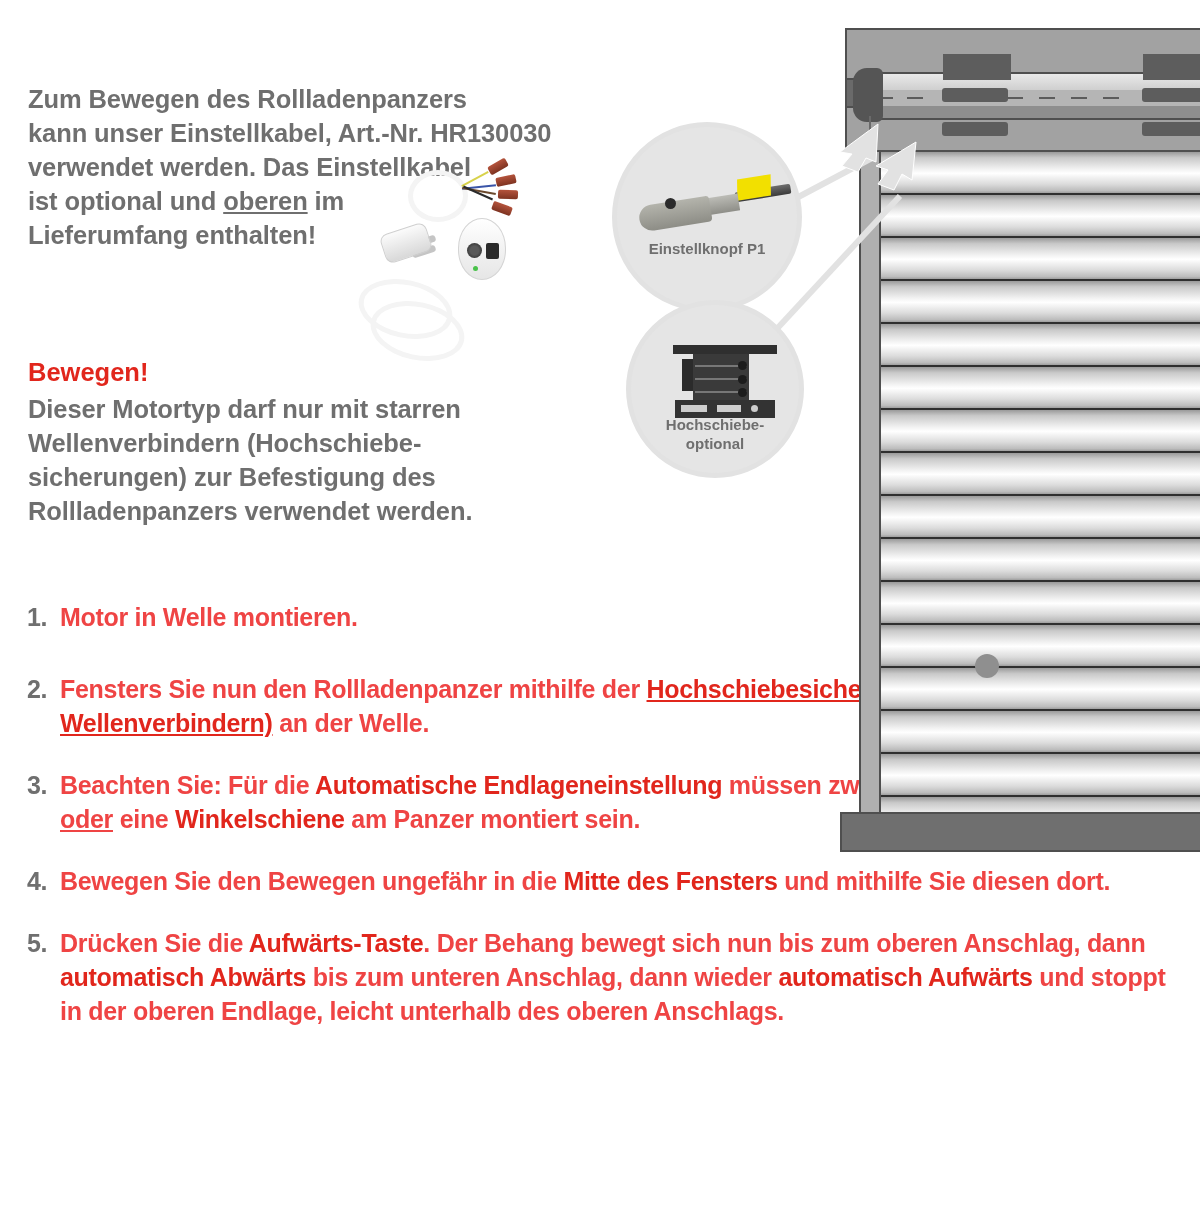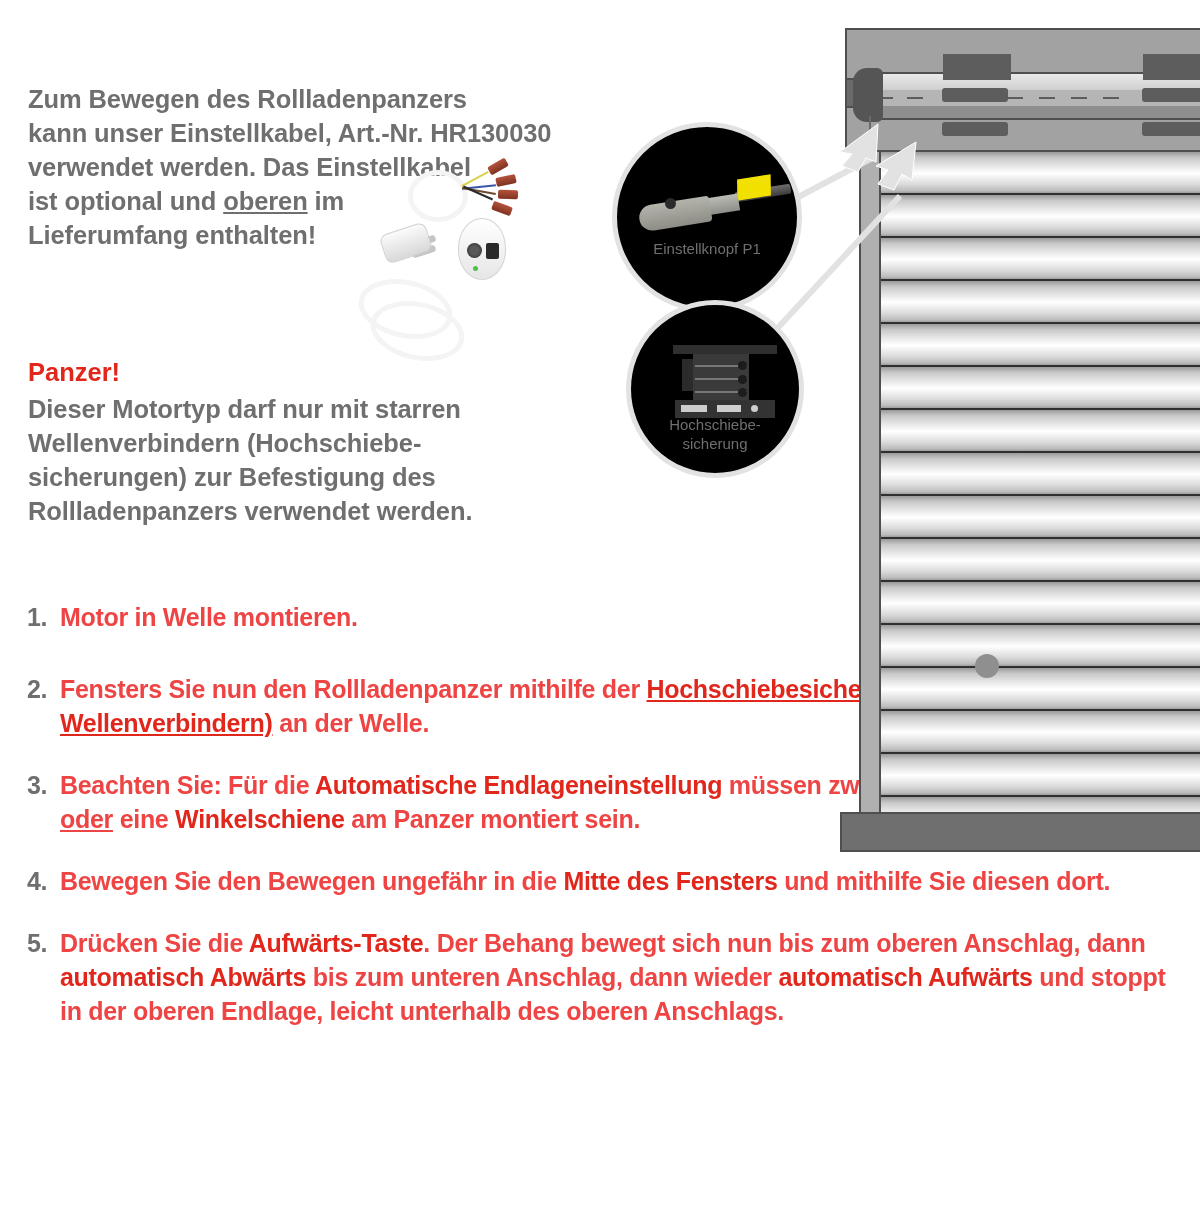--- a/index.html
+++ b/index.html
@@ -179,21 +179,22 @@
     background: #6f6f6f;
     border: 2px solid #4f4f4f;
     border-right: none;
   }
 
   
   .callout {
     position: absolute;
     border-radius: 50%;
     border: 5px solid #e2e2e2;
-    background: #000000;
+    background: #e5e5e5;
+    font-weight: bold;
   }
   #callout-p1  { left: 12px;  top: 122px; width: 190px; height: 190px; }
   #callout-hss { left: 26px;  top: 300px; width: 178px; height: 178px; }
   .callout-label {
     position: absolute;
     width: 100%;
     text-align: center;
     font-size: 15px;
     color: #6f6f6f;
     line-height: 19px;
@@ -334,21 +335,21 @@
 <div id="page">
 
   <div id="intro-para" class="intro-block">
     <span>Zum Bewegen des Rollladenpanzers
 kann unser Einstellkabel, Art.-Nr. HR130030
 verwendet werden. Das Einstellkabel
 ist optional und </span><span class="u">oberen</span><span> im
 Lieferumfang enthalten!</span>
   </div>
 
-  <div id="wichtig-heading">Panzer!</div>
+  <div id="wichtig-heading">Bewegen!</div>
 
   <div id="wichtig-para" class="intro-block">Dieser Motortyp darf nur mit starren
 Wellenverbindern (Hochschiebe-
 sicherungen) zur Befestigung des
 Rollladenpanzers verwendet werden.</div>
 
   <div class="steps">
 
     <div class="step">
       <span class="num">1.</span><span class="grey">Motor in Welle montieren.</span>
@@ -466,21 +467,21 @@
         <div class="hss-hole" style="top:16px; right:30px;"></div>
         <div class="hss-hole" style="top:30px; right:30px;"></div>
         <div class="hss-hole" style="top:43px; right:30px;"></div>
         <div id="hss-botrail"></div>
         <div class="hss-slot" style="left:8px;  width:26px;"></div>
         <div class="hss-slot" style="left:44px; width:24px;"></div>
         <div class="hss-slot" style="left:78px; width:7px; border-radius:50%;"></div>
       </div>
       <div class="callout-label">
         <span>Hochschiebe-</span><br>
-        <span>sicherung</span>
+        <span>optional</span>
       </div>
     </div>
 
   </div>
 
   <div id="cable-photo">
     <div class="cable-loop" style="left:-10px; top:120px; width:95px; height:58px; transform:rotate(12deg);"></div>
     <div class="cable-loop" style="left:2px;  top:142px; width:95px; height:58px; transform:rotate(12deg);"></div>
     <div class="cable-loop" style="left:40px; top:10px;  width:60px; height:52px;"></div>
 

